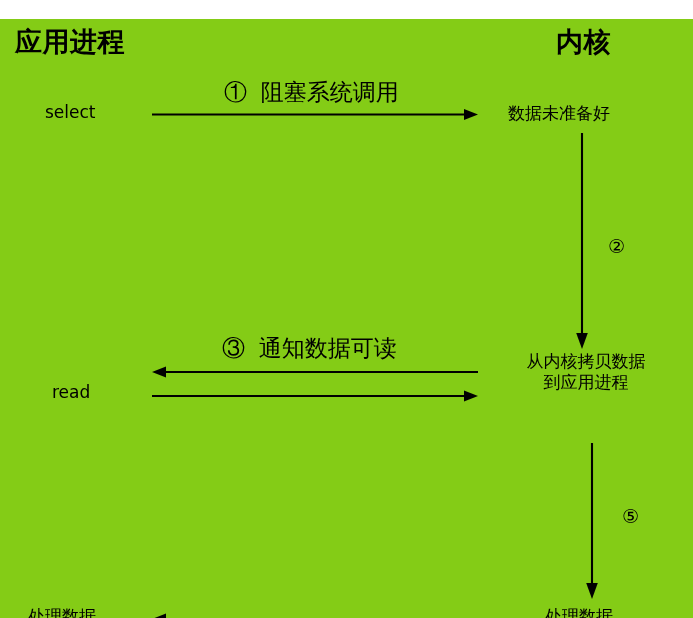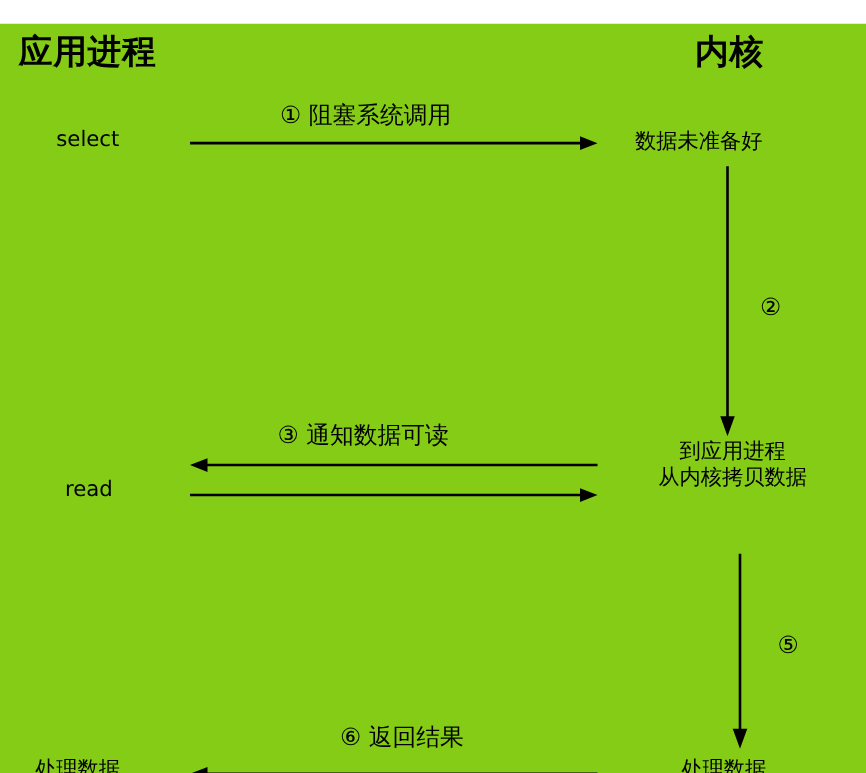--- a/index.html
+++ b/index.html
@@ -34,23 +34,24 @@
     line-height: 1.18;
     text-align: center;
   }
   .node-label.multiline { line-height: 1.22; }
   .mono-label {
     font-size: 17px;
     white-space: nowrap;
     line-height: 1;
   }
   .edge-label {
-    font-size: 19px;
+    font-size: 23px;
     white-space: nowrap;
     line-height: 1;
+    font-family: Liberation Mono, monospace;
   }
   .step-label {
     font-size: 19px;
     white-space: nowrap;
     line-height: 1;
   }
   svg.arrows {
     position: absolute;
     left: 0;
     top: 0;
@@ -76,36 +77,35 @@
 
   <div class="abs mono-label" style="left:45px; top:85px;">select</div>
 
   <div class="abs mono-label" style="left:52px; top:365px;">read</div>
 
   <div class="abs node-label" style="left:28px; top:587px;text-decoration:underline;">处理数据</div>
 
   <div class="abs node-label" style="left:508px; top:84px;">数据未准备好</div>
 
   <div class="abs node-label multiline" style="left:493px; top:332px; width:186px;">
+    <div>从内核拷贝数据</div>
     <div>到应用进程</div>
-    <div>从内核拷贝数据</div>
   </div>
 
   <div class="abs node-label" style="left:545px; top:587px;">处理数据</div>
 
   <div class="abs edge-label" style="left:224px; top:64px;">① 阻塞系统调用</div>
 
   <div class="abs step-label" style="left:608px; top:218px;">②</div>
 
   <div class="abs edge-label" style="left:222px; top:320px;">③ 通知数据可读</div>
 
 
   <div class="abs step-label" style="left:622px; top:488px;">⑤</div>
 
-  <div class="abs edge-label" style="left:272px; top:562px;">⑥ 返回结果</div>
 
   <svg class="arrows" viewBox="0 0 693 618">
 
     <g>
       <line class="arrow-line" x1="152" y1="95.5" x2="468" y2="95.5"></line>
       <polygon class="arrow-head" points="478,95.5 464,90 464,101"></polygon>
     </g>
 
     <g>
       <line class="arrow-line" x1="582" y1="114" x2="582" y2="317"></line>

